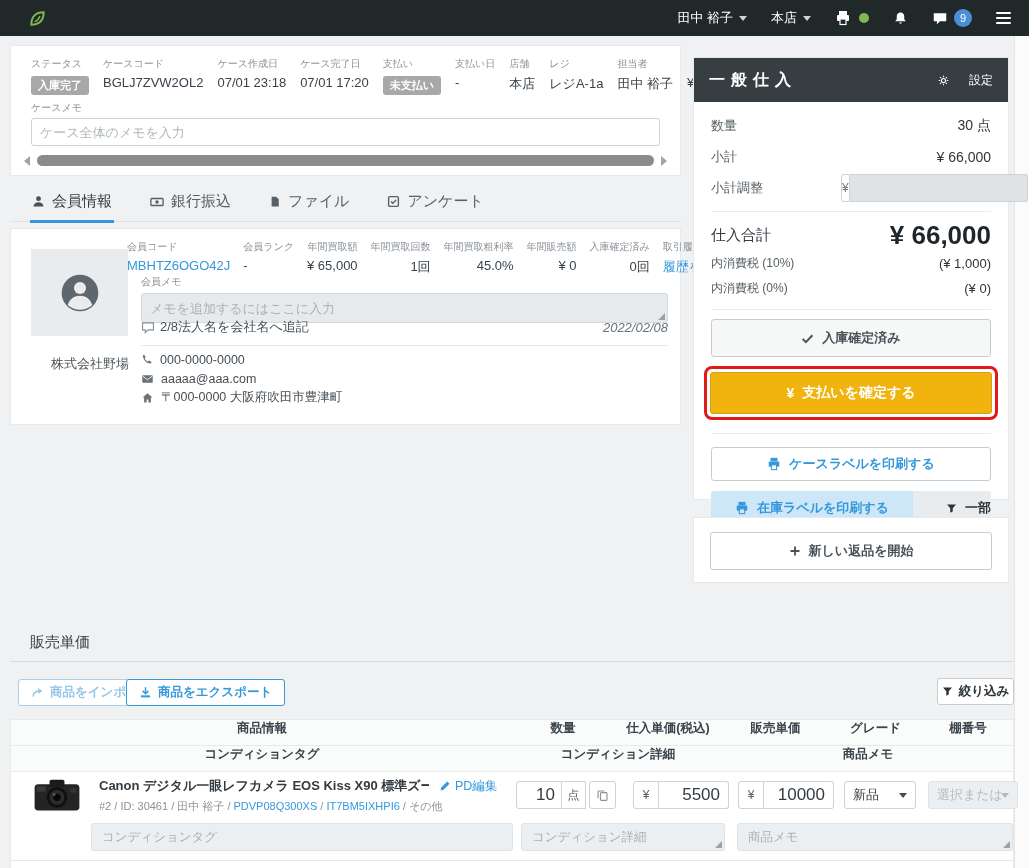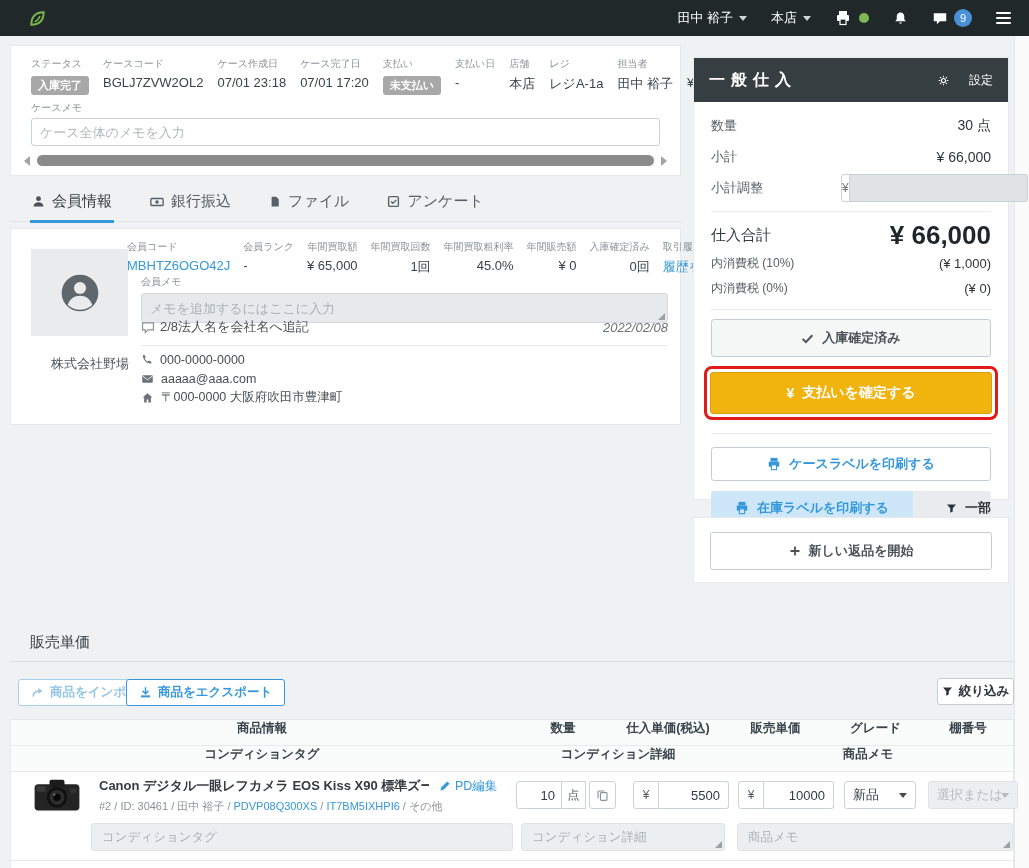--- a/index.html
+++ b/index.html
@@ -115,21 +115,21 @@
 
   .prow { position:relative; height:47px; }
   .p-thumb { position:absolute; left:18px; top:1px; }
   .p-info { position:absolute; left:88px; top:5px; width:412px; }
   .p-title-row { display:flex; align-items:center; gap:10px; }
   .p-title { font-size:13px; font-weight:bold; color:#333b41; white-space:nowrap; overflow:hidden; max-width:330px; }
   .pd-edit { display:flex; align-items:center; gap:4px; color:#3598db; font-size:12.5px; white-space:nowrap; cursor:pointer; }
   .p-meta { font-size:11px; color:#8a9298; margin-top:4px; white-space:nowrap; }
   .p-meta .mlink { font-size:11px; }
   .igroup { position:absolute; top:9px; display:flex; }
-  .ibox { height:28px; border:1px solid #ccd3d8; background:#fff; font-size:13px; color:#333b41; }
+  .ibox { height:28px; border:1px solid #ccd3d8; background:#fff; font-size:17px; color:#333b41; }
   input.ibox { font-family:inherit; }
   .qty-input { width:46px; border-radius:3px 0 0 3px; text-align:right; padding-right:6px; }
   .unit-box { width:24px; border-left:none; display:flex; align-items:center; justify-content:center; font-size:12px; color:#555e64; }
   .copy-btn { width:27px; height:28px; border:1px solid #ccd3d8; border-radius:3px; margin-left:3px; background:#fff; display:flex; align-items:center; justify-content:center; cursor:pointer; }
   .yen-box { width:26px; border-radius:3px 0 0 3px; display:flex; align-items:center; justify-content:center; font-size:12px; color:#555e64; }
   .num-input { width:70px; border-left:none; border-radius:0 3px 3px 0; text-align:right; padding-right:8px; }
   .sel { position:absolute; top:9px; height:28px; border:1px solid #ccd3d8; border-radius:3px; background:#fff; display:flex; align-items:center; justify-content:space-between; padding:0 8px; font-size:13px; color:#333b41; cursor:pointer; }
   .sel .caret-dn { width:0; height:0; border:4px solid transparent; border-top:5px solid #444c52; margin-top:4px; }
   .sel.disabled { background:#eceff1; border-color:#dfe3e6; color:#b4bbc0; cursor:default; }
   .sel.disabled .caret-dn { border-top-color:#b4bbc0; }

